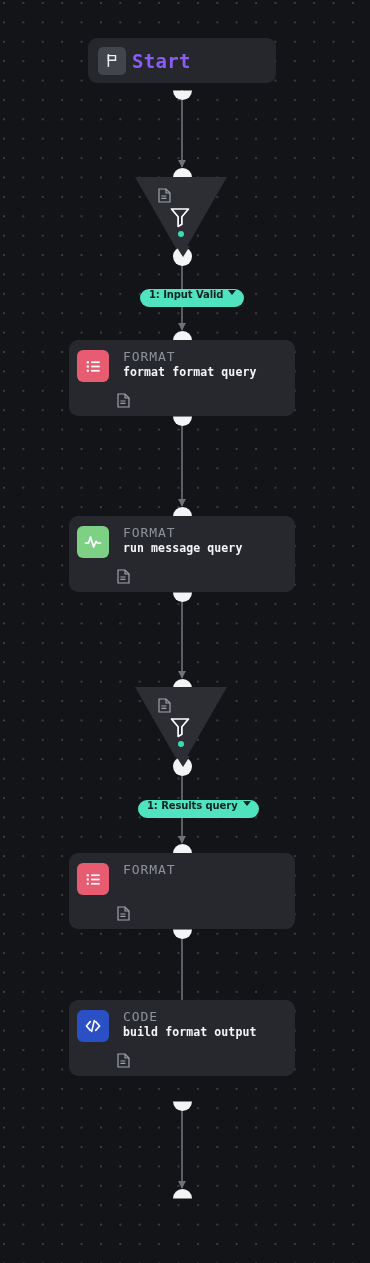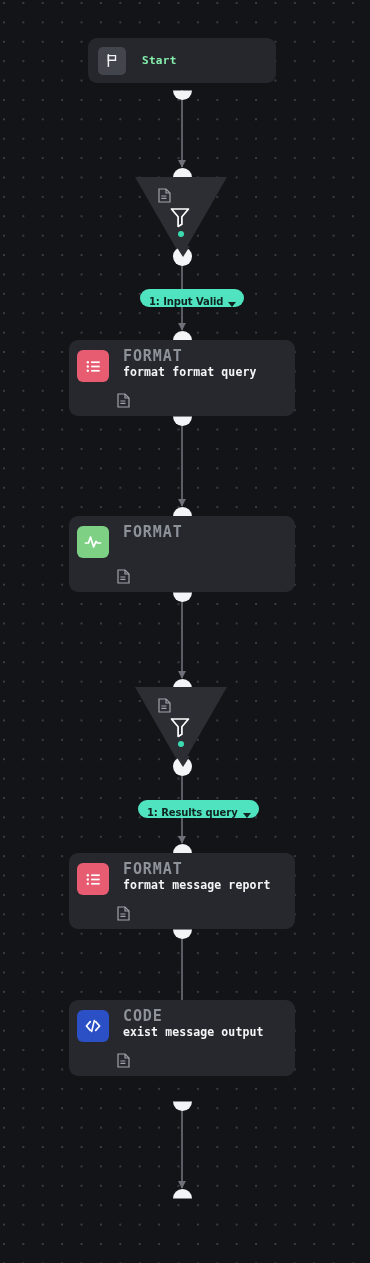--- a/index.html
+++ b/index.html
@@ -60,23 +60,23 @@
     width: 28px;
     height: 28px;
     border-radius: 5px;
     background: #42454c;
     display: flex;
     align-items: center;
     justify-content: center;
     flex: 0 0 auto;
   }
   .terminal .term-label {
-    margin-left: 16px;
-    color: #86efac;
-    font-size: 11px;
+    margin-left: 6px;
+    color: #8b5cf6;
+    font-size: 19px;
     font-weight: bold;
     font-family: "DejaVu Sans Mono", "Liberation Mono", monospace;
     letter-spacing: 0.3px;
   }
 
   
   .node.step {
     left: 69px;
     width: 226px;
     height: 76px;
@@ -100,22 +100,22 @@
   }
   .step .text-col {
     margin-left: 14px;
     display: flex;
     flex-direction: column;
     justify-content: center;
     padding-top: 0px;
   }
   .step .kind {
     color: #8e9299;
-    font-size: 15px;
-    font-weight: bold;
+    font-size: 13px;
+    font-weight: normal;
     letter-spacing: 0.9px;
     font-family: "DejaVu Sans Mono", "Liberation Mono", monospace;
     line-height: 13px;
   }
   .step .title {
     color: #f4f5f7;
     font-size: 11.5px;
     font-weight: bold;
     font-family: "DejaVu Sans Mono", "Liberation Mono", monospace;
     letter-spacing: 0.1px;
@@ -192,21 +192,21 @@
   .badge {
     position: absolute;
     height: 18px;
     border-radius: 9px;
     background: #4fe3c0;
     color: #10231f;
     font-size: 10px;
     font-weight: bold;
     font-family: "DejaVu Sans", "Liberation Sans", sans-serif;
     display: flex;
-    align-items: flex-end;
+    align-items: flex-start;
     gap: 5px;
     padding: 0 8px 0 9px;
     white-space: nowrap;
     letter-spacing: -0.1px;
   }
   .badge .chev {
     display: inline-block;
     width: 0; height: 0;
     border-left: 4.5px solid transparent;
     border-right: 4.5px solid transparent;
@@ -306,20 +306,21 @@
   <div class="port top" style="left:173px; top:507px"></div>
   <div class="node step" style="top:516px">
     <div class="row">
       <div class="icon-box" style="background:#7ed085">
         <svg width="20" height="20" viewBox="0 0 20 20">
           <path d="M2.5 11h3l2-6 3.2 10 2.3-5.6 1.3 1.6h3.2" fill="none" stroke="#fff" stroke-width="1.7" stroke-linecap="round" stroke-linejoin="round"></path>
         </svg>
       </div>
       <div class="text-col">
         <div class="kind">FORMAT</div>
+        <div class="title">run message query</div>
       </div>
     </div>
     <span class="doc-slot">
       <svg width="13" height="15" viewBox="0 0 13 15">
         <path d="M1 1h7l4 4v9H1z" fill="none" stroke="#9fa3aa" stroke-width="1.2"></path>
         <path d="M8 1v4h4" fill="none" stroke="#9fa3aa" stroke-width="1.2"></path>
         <path d="M3.4 8h5M3.4 10.4h5" stroke="#9fa3aa" stroke-width="1.1"></path>
       </svg>
     </span>
   </div>
@@ -359,21 +360,20 @@
           <circle cx="4" cy="5.5" r="1.25" fill="#fff"></circle>
           <circle cx="4" cy="10" r="1.25" fill="#fff"></circle>
           <circle cx="4" cy="14.5" r="1.25" fill="#fff"></circle>
           <rect x="7.5" y="4.6" width="9" height="1.8" fill="#fff"></rect>
           <rect x="7.5" y="9.1" width="9" height="1.8" fill="#fff"></rect>
           <rect x="7.5" y="13.6" width="9" height="1.8" fill="#fff"></rect>
         </svg>
       </div>
       <div class="text-col">
         <div class="kind">FORMAT</div>
-        <div class="title">format message report</div>
       </div>
     </div>
     <span class="doc-slot">
       <svg width="13" height="15" viewBox="0 0 13 15">
         <path d="M1 1h7l4 4v9H1z" fill="none" stroke="#9fa3aa" stroke-width="1.2"></path>
         <path d="M8 1v4h4" fill="none" stroke="#9fa3aa" stroke-width="1.2"></path>
         <path d="M3.4 8h5M3.4 10.4h5" stroke="#9fa3aa" stroke-width="1.1"></path>
       </svg>
     </span>
   </div>
@@ -383,21 +383,21 @@
   <div class="node step" style="top:1000px">
     <div class="row">
       <div class="icon-box" style="background:#2b4fc4">
         <svg width="20" height="20" viewBox="0 0 20 20">
           <path d="M7.3 5.6 3.4 10l3.9 4.4M12.7 5.6 16.6 10l-3.9 4.4" fill="none" stroke="#fff" stroke-width="1.7" stroke-linecap="round" stroke-linejoin="round"></path>
           <path d="M11.3 4.6 8.7 15.4" stroke="#fff" stroke-width="1.6" stroke-linecap="round"></path>
         </svg>
       </div>
       <div class="text-col">
         <div class="kind">CODE</div>
-        <div class="title">exist message output</div>
+        <div class="title">build format output</div>
       </div>
     </div>
     <span class="doc-slot">
       <svg width="13" height="15" viewBox="0 0 13 15">
         <path d="M1 1h7l4 4v9H1z" fill="none" stroke="#9fa3aa" stroke-width="1.2"></path>
         <path d="M8 1v4h4" fill="none" stroke="#9fa3aa" stroke-width="1.2"></path>
         <path d="M3.4 8h5M3.4 10.4h5" stroke="#9fa3aa" stroke-width="1.1"></path>
       </svg>
     </span>
   </div>

